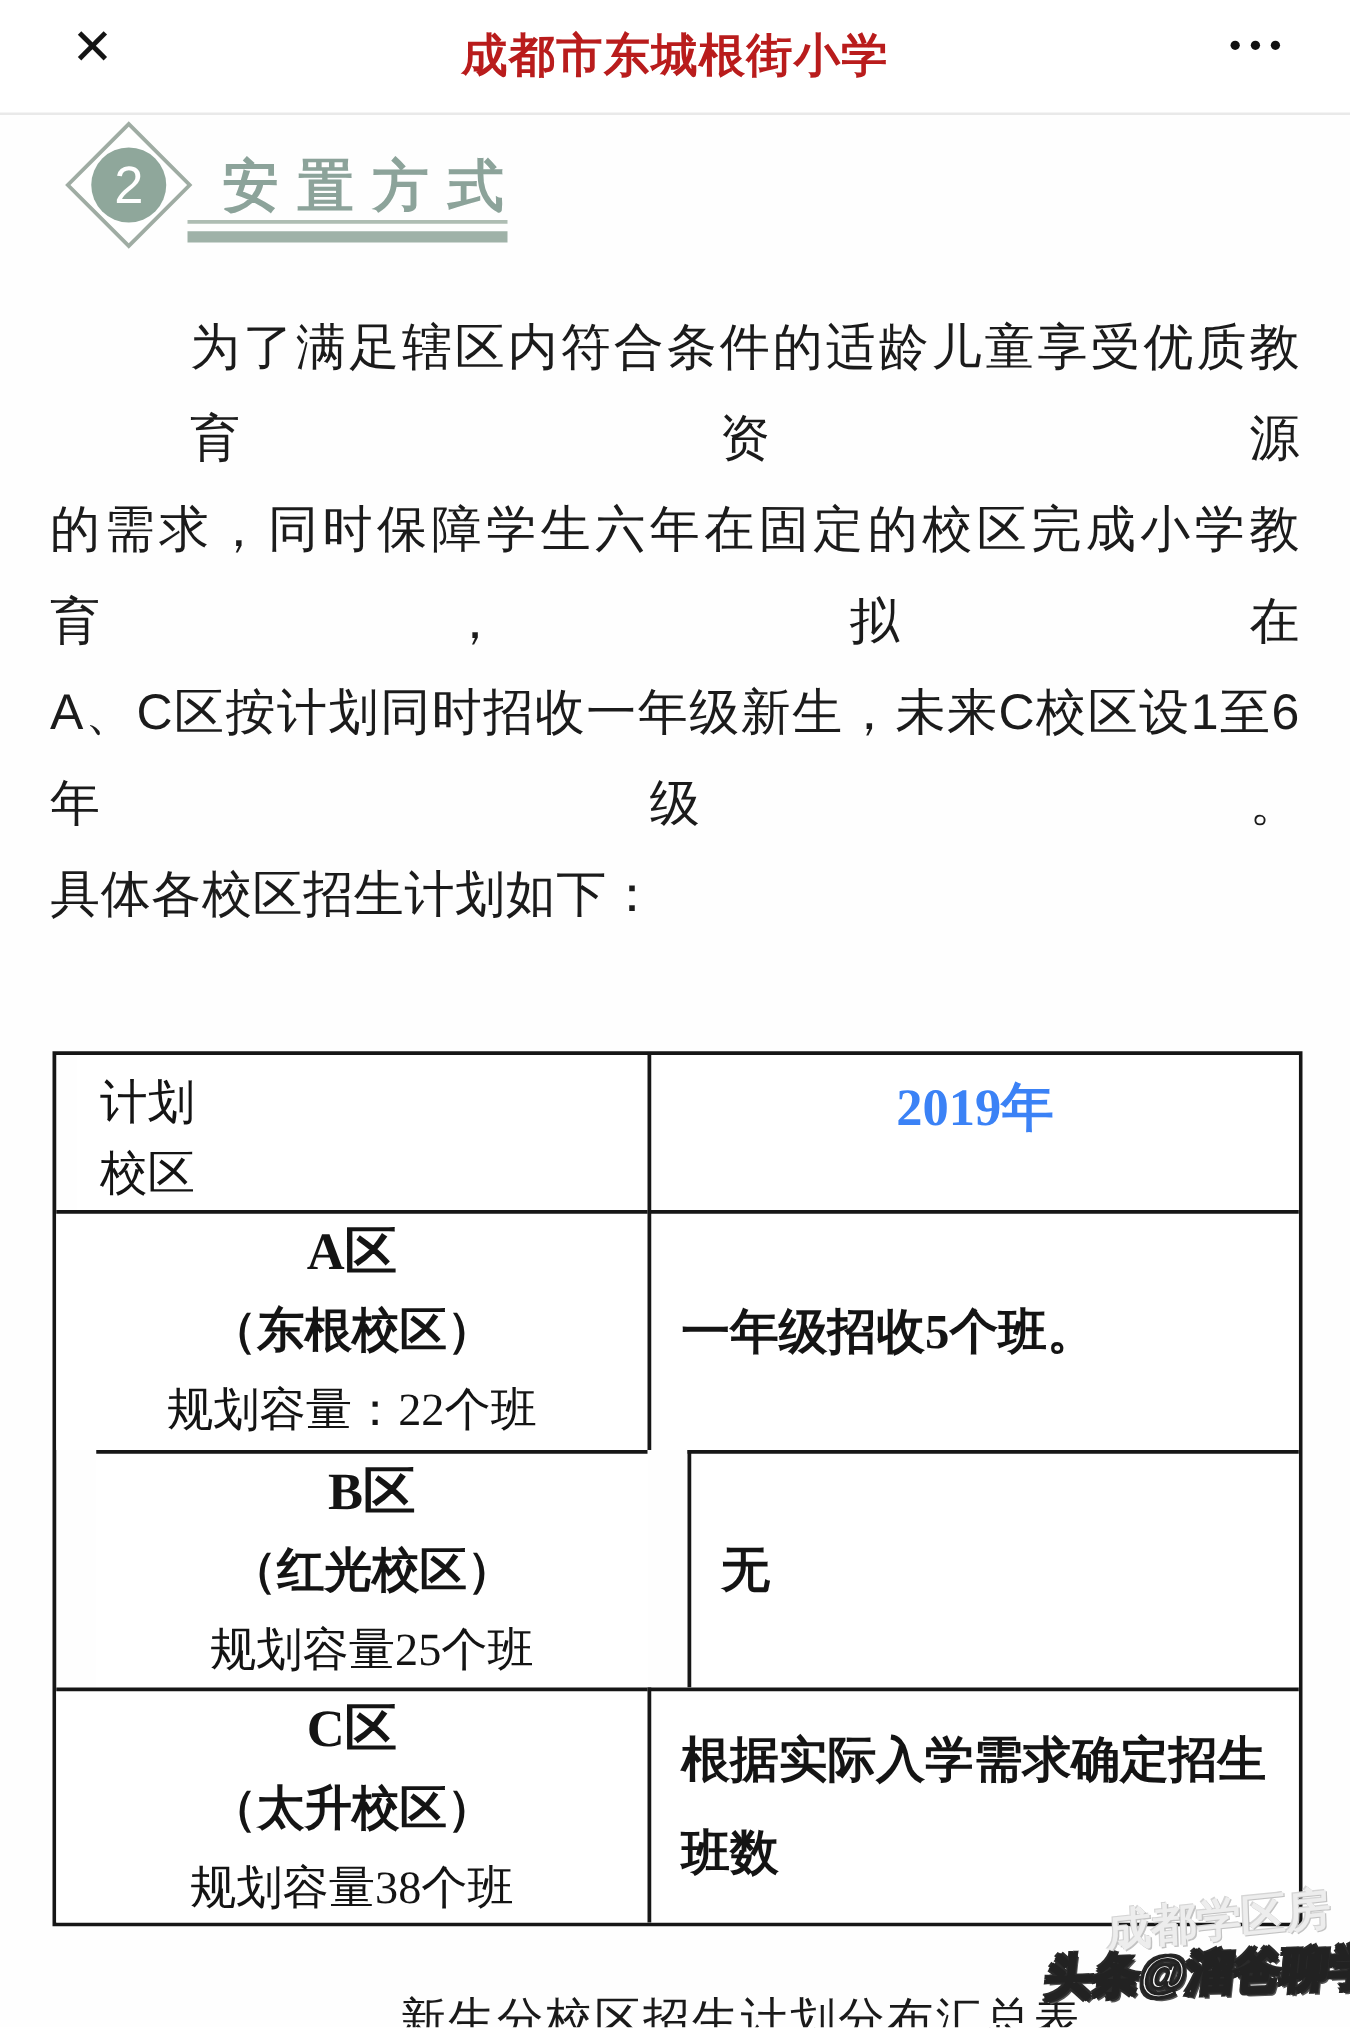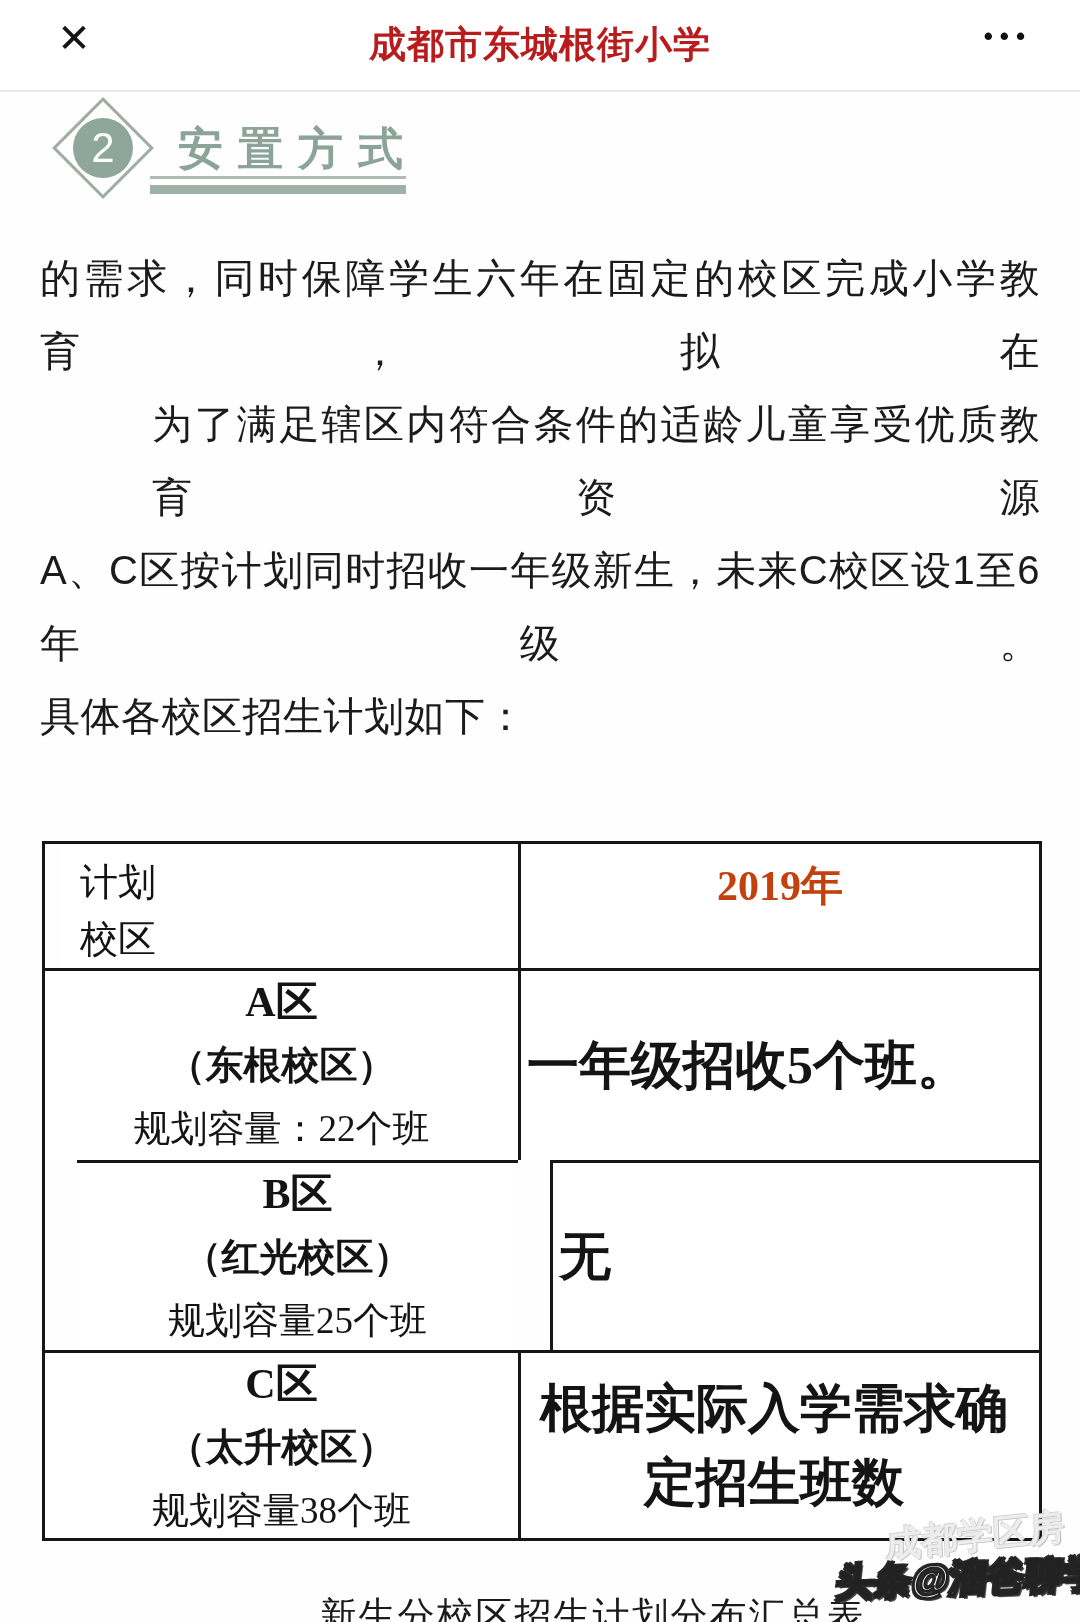--- a/index.html
+++ b/index.html
@@ -65,31 +65,31 @@
     border:3px solid #161616;
     display:grid; grid-template-columns:473px 1fr;
     font-family:"Liberation Serif", sans-serif;
   }
   .cell { background:#fff; }
   .cell.right { border-left:3px solid #161616; }
   .cell.rowline { border-top:3px solid #161616; }
 
   .cell.h-left  { height:124px; padding:10px 0 0 18px; font-size:38px; line-height:57px; color:#141414;margin-left:17px; }
   .cell.h-right { height:124px; padding-top:14px; text-align:center;
-                  font-size:42px; font-weight:700; color:#c2410c; }
+                  font-size:42px; font-weight:700; color:#3b82f6; }
 
   .cell.z-left  { display:flex; flex-direction:column; justify-content:flex-start; align-items:center;
                   text-align:center; line-height:63px; color:#141414; }
   .zone     { font-size:42px; font-weight:700; }
   .campus   { font-size:38px; font-weight:700; }
   .capacity { font-size:37px; font-weight:400; }
 
   .cell.z-right { display:flex; align-items:center;
-                  padding:0 18px 0 6px; font-size:52px; font-weight:700;
-                  line-height:74px; color:#141414; text-align:center; }
+                  padding:0 18px 0 24px; font-size:39px; font-weight:700;
+                  line-height:74px; color:#141414; text-align:left; }
 
   .row-a { height:192px; } .row-b { height:190px;margin-left:32px; } .row-c { height:188px; }
 
   .table-caption {
     margin-top:50px; padding-left:105px; text-align:center;
     font-size:37px; font-weight:500; color:#1a1a1a; letter-spacing:2px;
   }
 
   
   .wm-ghost {
@@ -119,22 +119,22 @@
 
   <div class="section-header">
     <div class="diamond"></div>
     <div class="num-circle">2</div>
     <div class="section-title">安置方式</div>
     <div class="rule-thin"></div>
     <div class="rule-thick"></div>
   </div>
 
   <div class="paragraph">
+    <div class="p-line indent">为了满足辖区内符合条件的适龄儿童享受优质教育资源</div>
     <div class="p-line">的需求，同时保障学生六年在固定的校区完成小学教育，拟在</div>
-    <div class="p-line indent">为了满足辖区内符合条件的适龄儿童享受优质教育资源</div>
     <div class="p-line">A、C区按计划同时招收一年级新生，未来C校区设1至6年级。</div>
     <div class="p-line last">具体各校区招生计划如下：</div>
   </div>
 
   <div class="plan-table">
 
     <div class="cell h-left">
       <div>计划</div>
       <div>校区</div>
     </div>

